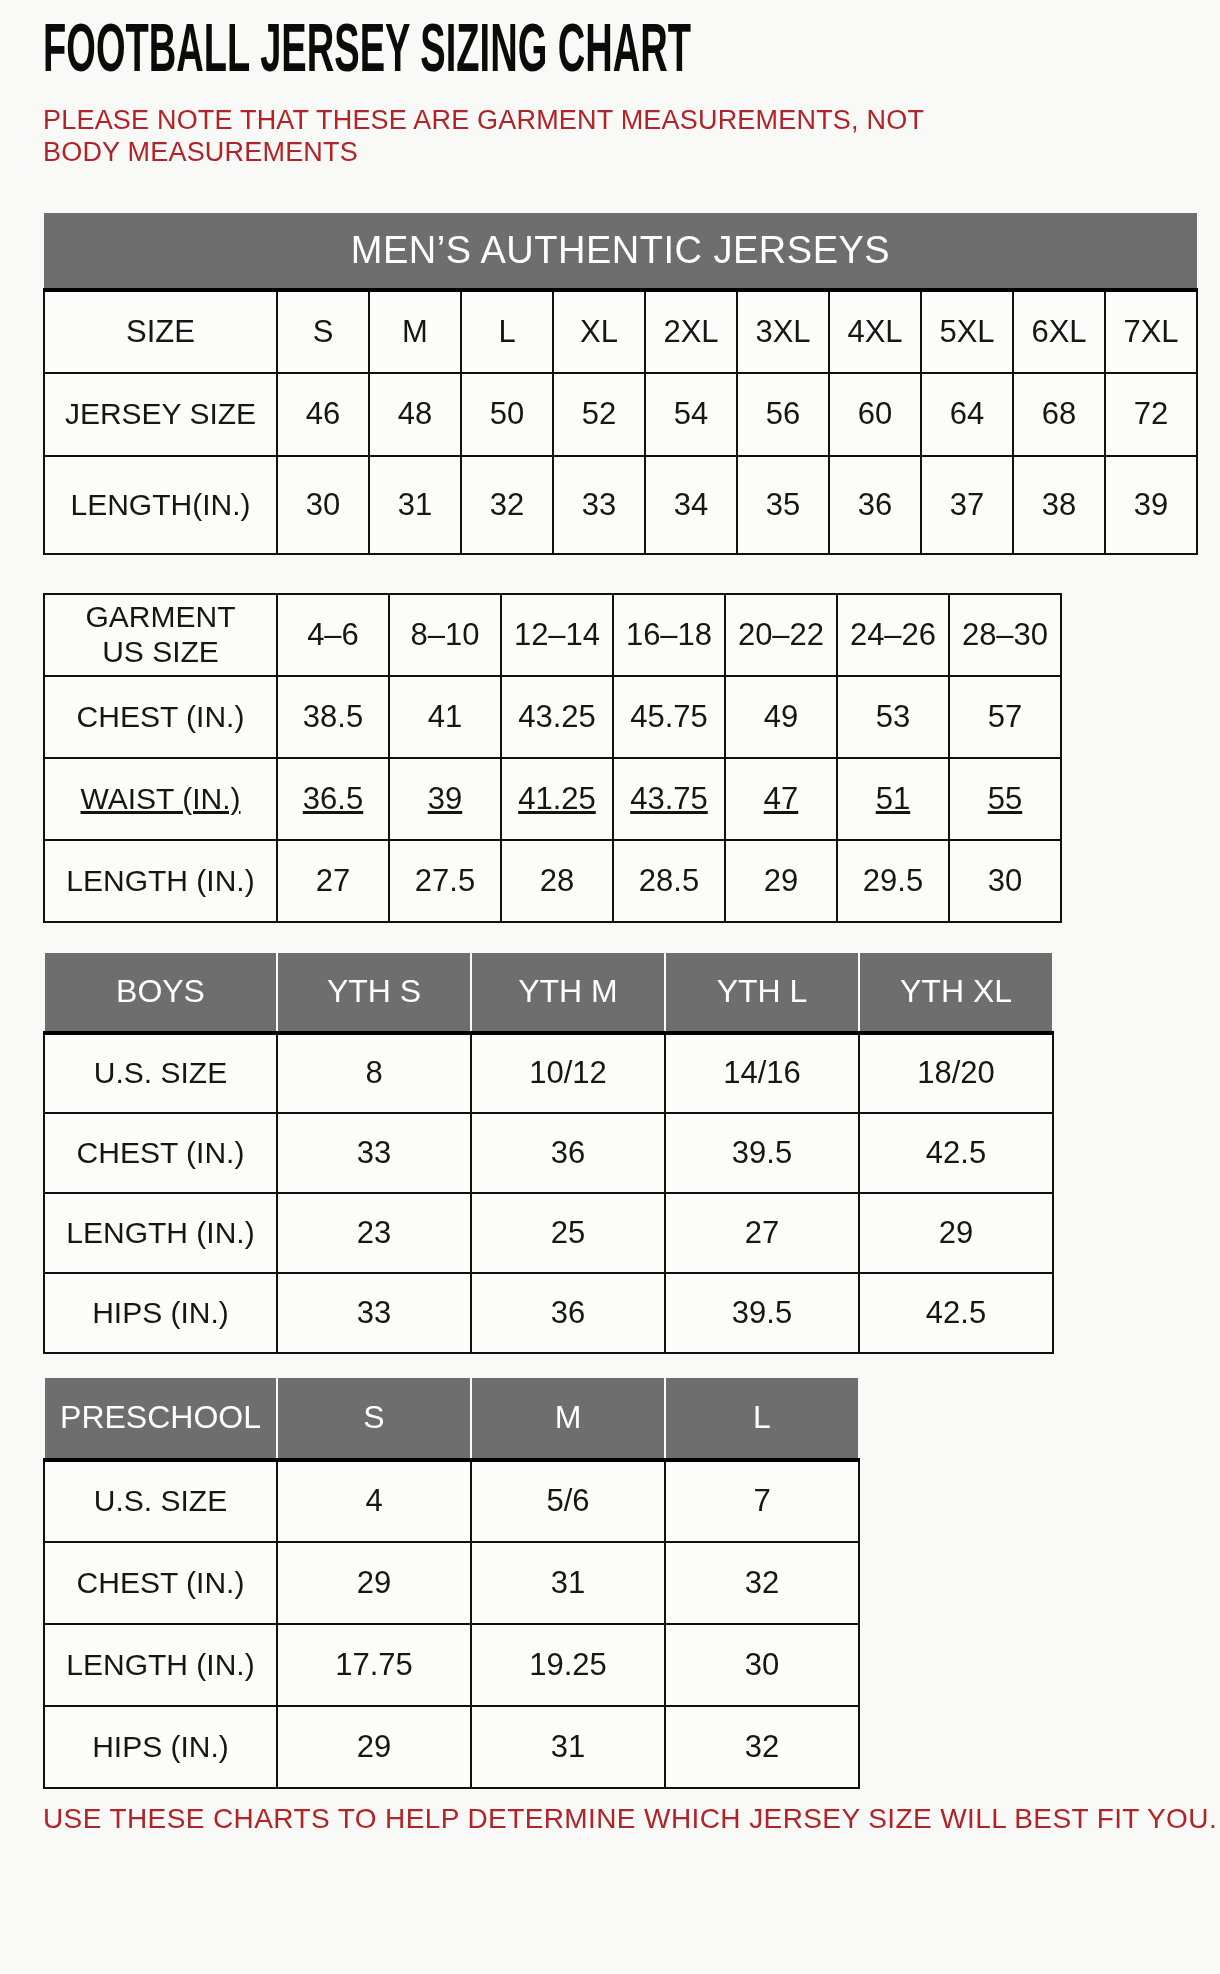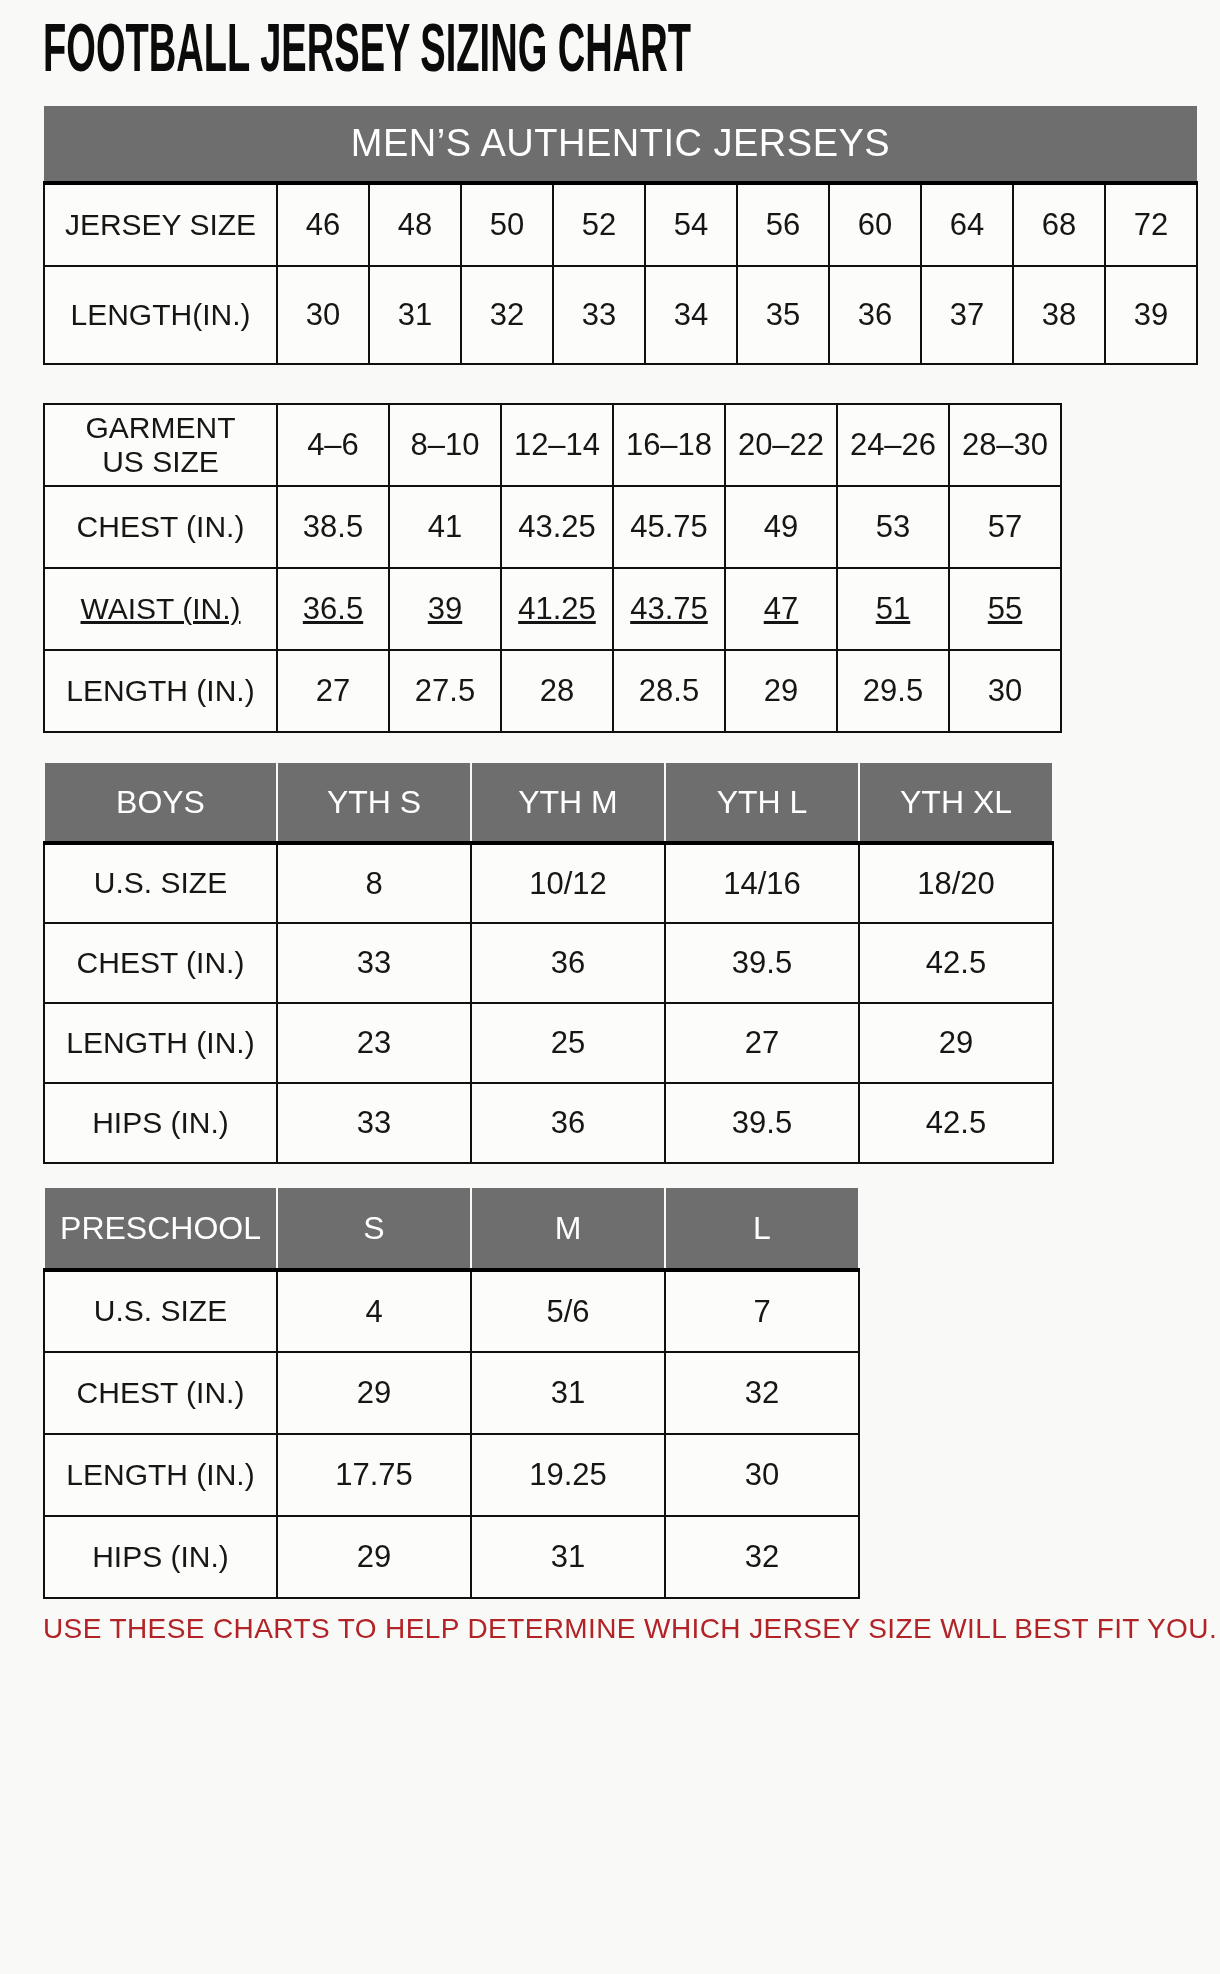--- a/index.html
+++ b/index.html
@@ -36,21 +36,21 @@
   }
   .note-bottom {
     margin: 14px 0 0 0;
     font-size: 28px;
     letter-spacing: 0.4px;
     white-space: nowrap;
   }
 
   
   .tblwrap { }
-  .tblwrap.mens      { margin-top: 28px; }
+  .tblwrap.mens      { margin-top: 44px; }
   .tblwrap.womens    { margin-top: 38px; }
   .tblwrap.boys      { margin-top: 30px; }
   .tblwrap.preschool { margin-top: 24px; }
 
   table.tbl {
     border-collapse: collapse;
     table-layout: fixed;
     border-spacing: 0;
   }
   .tbl td, .tbl th {
@@ -88,39 +88,53 @@
     letter-spacing: 0.5px;
     border: none;
     border-bottom: 4px solid #000;
   }
 </style>
 </head>
 <body>
 
 <div class="page">
   <h1 class="title">FOOTBALL JERSEY SIZING CHART</h1>
+  <p class="note note-top">PLEASE NOTE THAT THESE ARE GARMENT MEASUREMENTS, NOT BODY MEASUREMENTS</p>
   <div id="tables">
       <div class="tblwrap mens">
         <table class="tbl tbl-mens">
           <colgroup>
             <col style="width: 233px;">
             <col style="width: 92px;">
             <col style="width: 92px;">
             <col style="width: 92px;">
             <col style="width: 92px;">
             <col style="width: 92px;">
             <col style="width: 92px;">
             <col style="width: 92px;">
             <col style="width: 92px;">
             <col style="width: 92px;">
             <col style="width: 92px;">
           </colgroup>
           <tbody>
             <tr style="height: 77px;">
               <td class="band" colspan="11">MEN’S AUTHENTIC JERSEYS</td>
+            </tr>
+            <tr style="height: 83px;">
+              <th class="plain">SIZE</th>
+              <th class="plain">S</th>
+              <th class="plain">M</th>
+              <th class="plain">L</th>
+              <th class="plain">XL</th>
+              <th class="plain">2XL</th>
+              <th class="plain">3XL</th>
+              <th class="plain">4XL</th>
+              <th class="plain">5XL</th>
+              <th class="plain">6XL</th>
+              <th class="plain">7XL</th>
             </tr>
             <tr style="height: 83px; border-radius: 30px;">
               <td class="rlabel">JERSEY SIZE</td>
               <td class="val">46</td>
               <td class="val">48</td>
               <td class="val">50</td>
               <td class="val">52</td>
               <td class="val">54</td>
               <td class="val">56</td>
               <td class="val">60</td>

